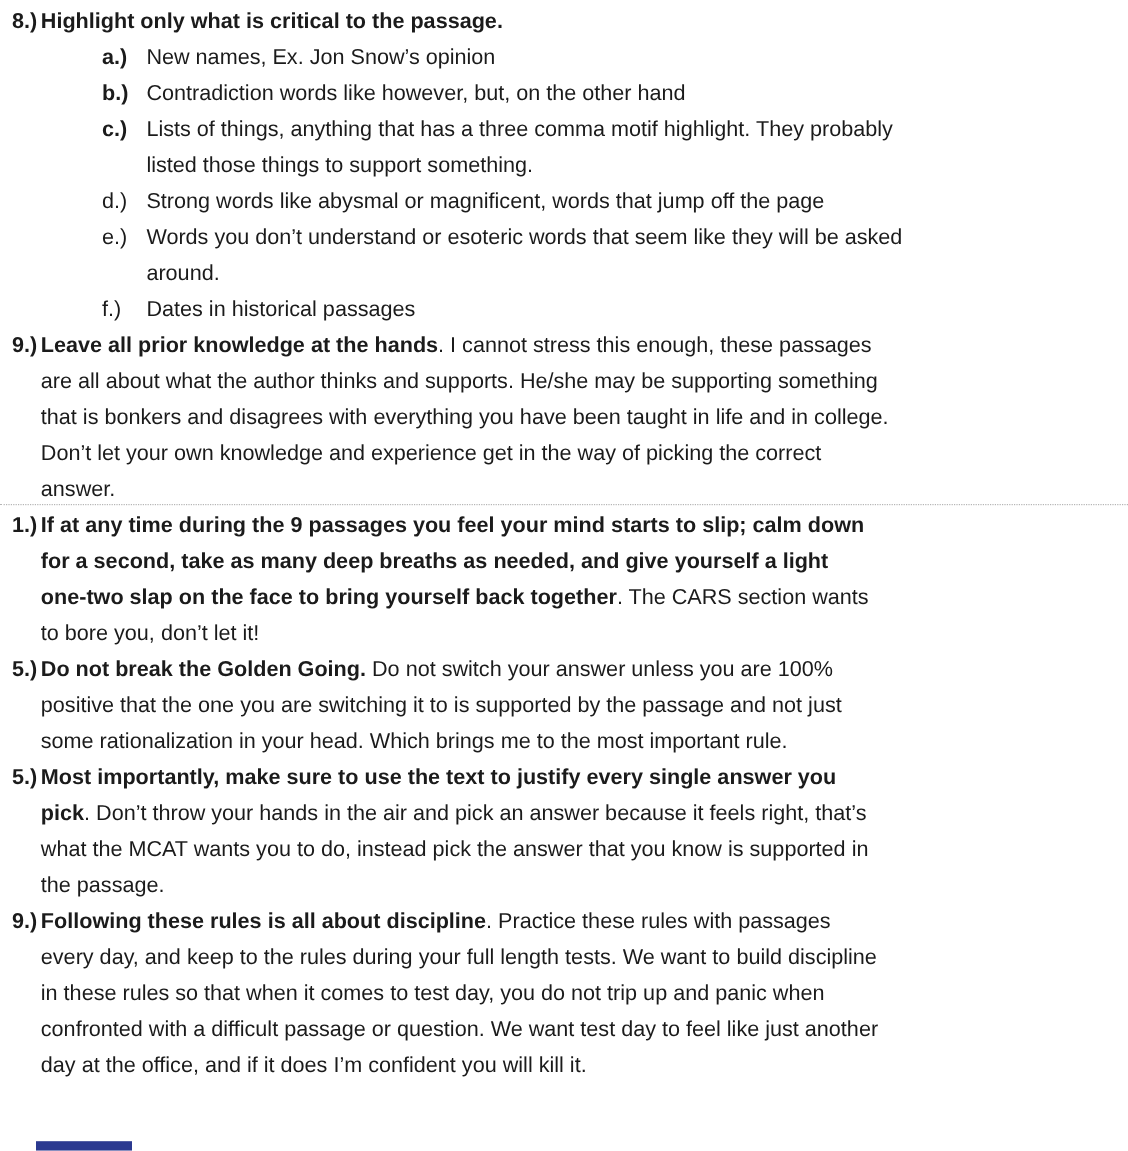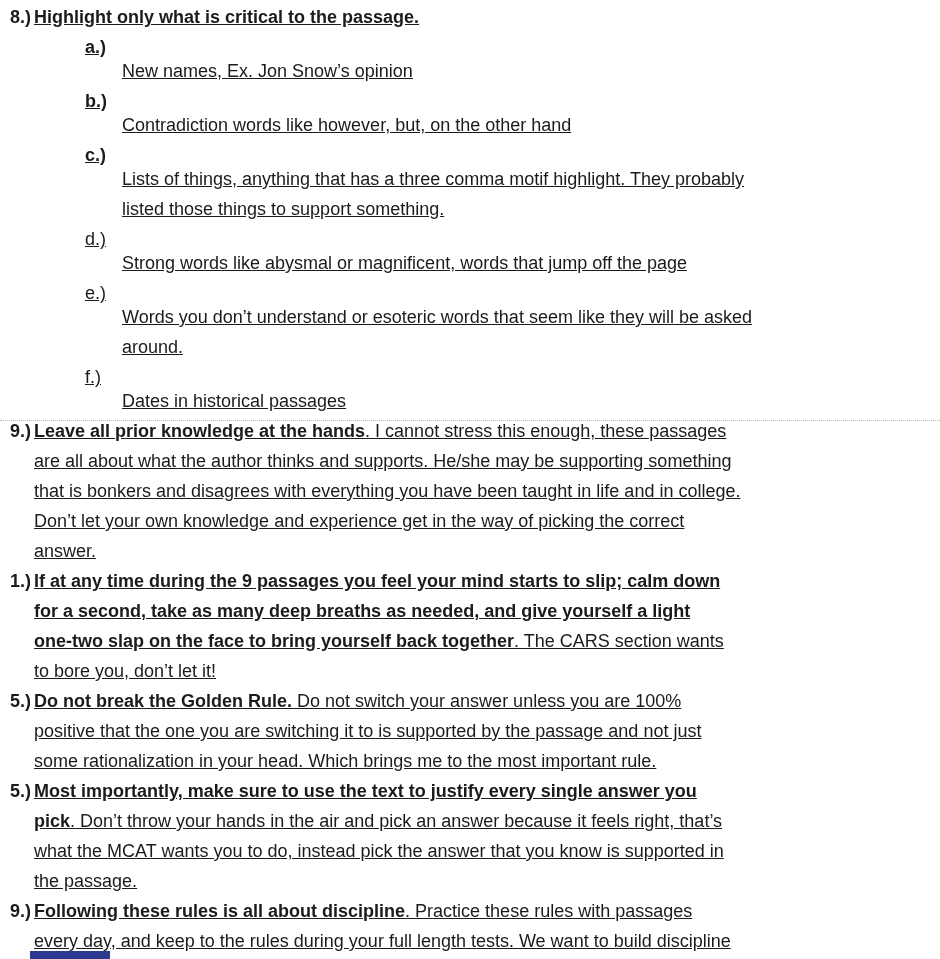--- a/index.html
+++ b/index.html
@@ -19,26 +19,26 @@
     background: #ffffff;
   }
   .rules-list { display: block; }
   .item { display: flex; align-items: flex-start; }
   .marker {
     flex: 0 0 31px;
     text-align: right;
     margin-right: 3px;
     white-space: pre;
   }
-  .content { flex: 1 1 auto; white-space: pre-line; min-width: 0; text-decoration: underline; }
+  .content { flex: 1 1 auto; white-space: pre-line; min-width: 0; }
   .bold { font-weight: 700; }
   .sub-list { display: block; }
   .subitem { display: flex; align-items: flex-start; }
   .submarker { flex: 0 0 37px; margin-left: 51px; white-space: pre; }
-  .subcontent { flex: 1 1 auto; white-space: pre-line; min-width: 0; margin-top: 24px; }
+  .subcontent { flex: 1 1 auto; white-space: pre-line; min-width: 0; }
   .page-break {
     position: absolute;
     left: 0;
     right: 0;
     top: 420px;
     height: 0;
     border-top: 1px dotted #b5b5b5;
   }
   .blue-fragment {
     position: absolute;
@@ -69,21 +69,21 @@
       </div>
       <div class="item">
         <span class="marker bold">1.)</span>
         <div class="content"><span class="bold">If at any time during the 9 passages you feel your mind starts to slip; calm down
 for a second, take as many deep breaths as needed, and give yourself a light
 one-two slap on the face to bring yourself back together</span><span>. The CARS section wants
 to bore you, don’t let it!</span></div>
       </div>
       <div class="item">
         <span class="marker bold">5.)</span>
-        <div class="content"><span class="bold">Do not break the Golden Rule.</span><span> Do not switch your answer unless you are 100%
+        <div class="content"><span class="bold">Do not break the Golden Going.</span><span> Do not switch your answer unless you are 100%
 positive that the one you are switching it to is supported by the passage and not just
 some rationalization in your head. Which brings me to the most important rule.</span></div>
       </div>
       <div class="item">
         <span class="marker bold">5.)</span>
         <div class="content"><span class="bold">Most importantly, make sure to use the text to justify every single answer you
 pick</span><span>. Don’t throw your hands in the air and pick an answer because it feels right, that’s
 what the MCAT wants you to do, instead pick the answer that you know is supported in
 the passage.</span></div>
       </div>

